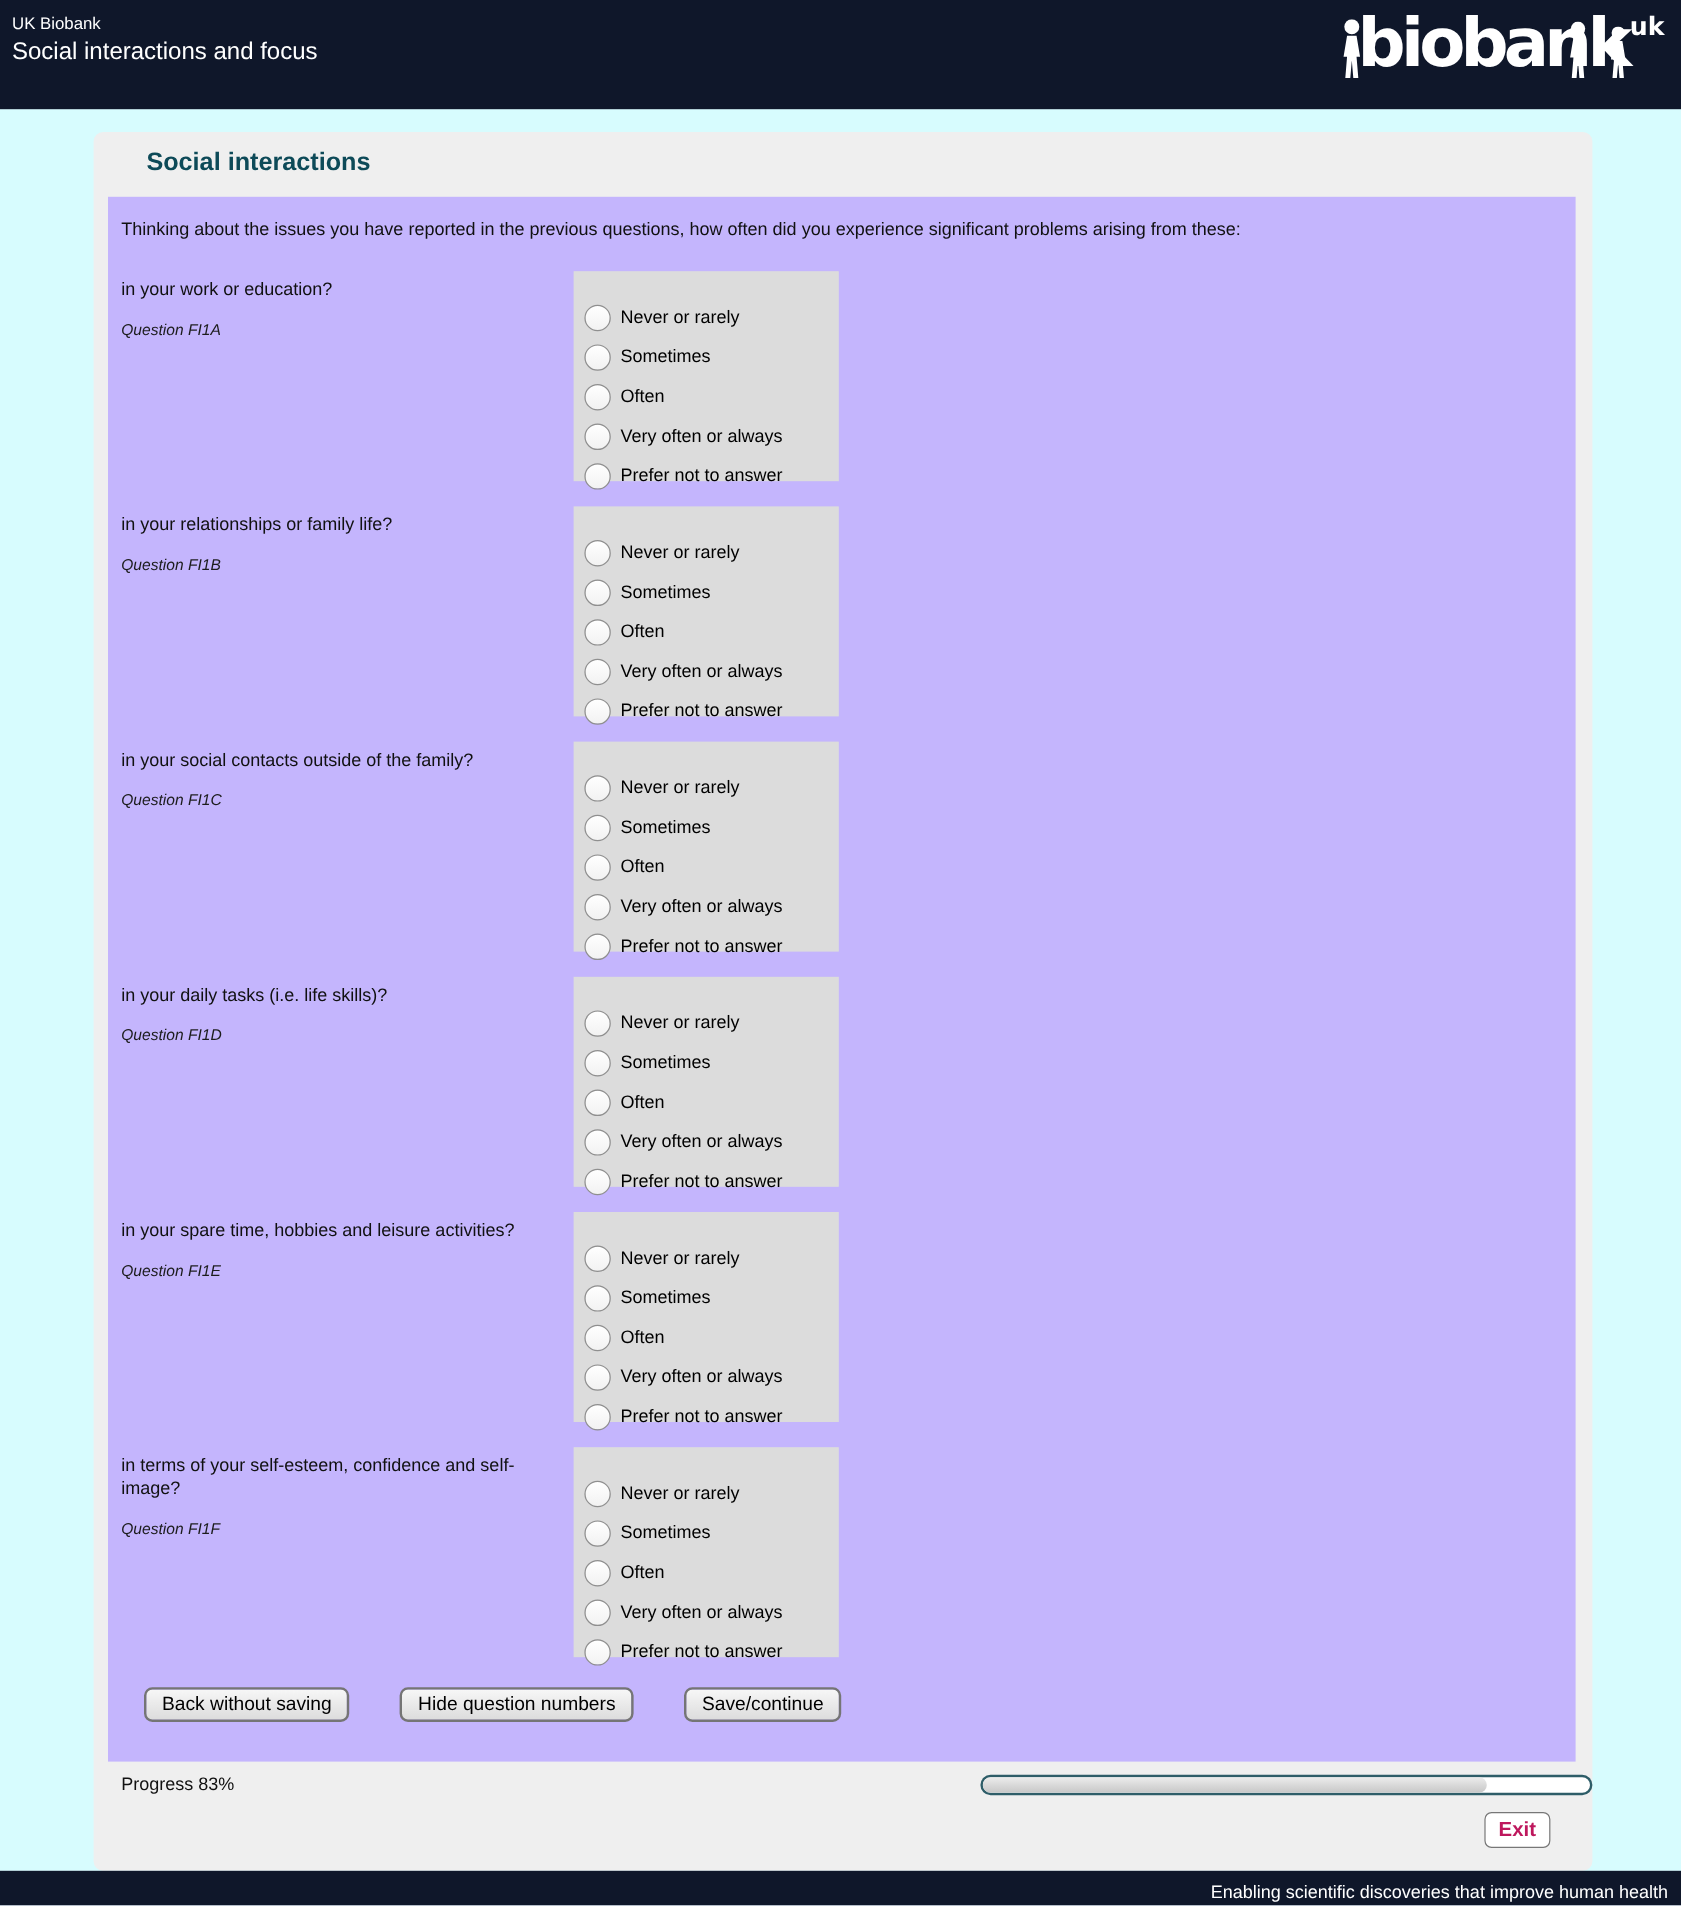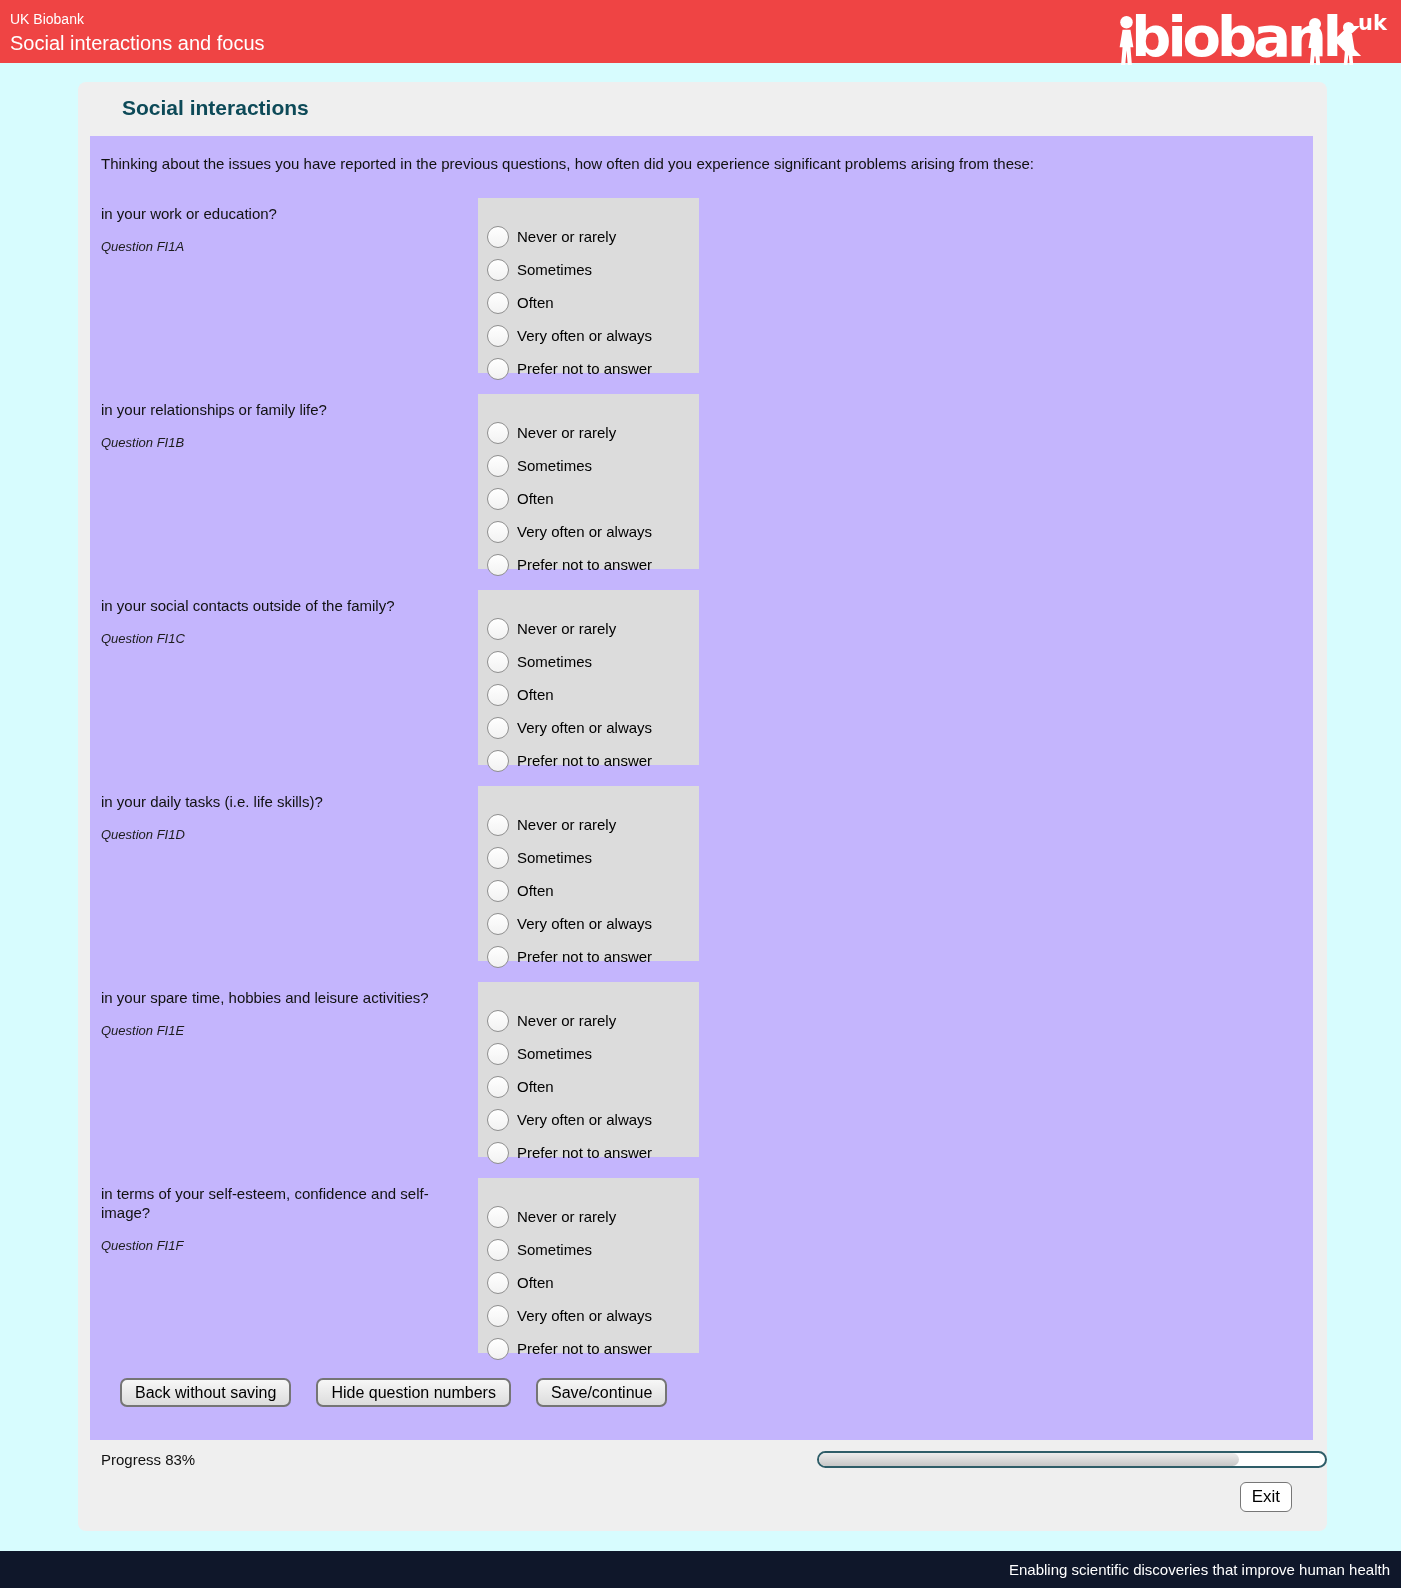--- a/index.html
+++ b/index.html
@@ -1,21 +1,21 @@
 <!DOCTYPE html>
 <html><head>
 <meta charset="utf-8">
 <style>
   * { margin:0; padding:0; box-sizing:border-box; }
   html,body { background:#ffffff; }
   body { font-family:"Liberation Sans", sans-serif; }
   .page { width:1401px; height:1588px; display:flex; flex-direction:column; background:#d7fcfe; overflow:hidden; }
 
   
-  .header { height:63px; background:#ef4444; position:relative; flex:0 0 auto; color:#fff; }
+  .header { height:91px; background:#0f172a; position:relative; flex:0 0 auto; color:#fff; }
   .hdr-left { padding:11px 0 0 10px; }
   .hdr-app { font-size:14px; line-height:17px; }
   .hdr-page { font-size:20px; line-height:26px; margin-top:2px; }
   .logo { position:absolute; right:14px; top:0px; height:74px; color:#fff; }
   .logo-word { font-family:"DejaVu Sans", sans-serif; font-weight:bold; font-size:56px; letter-spacing:-4px; line-height:74px; position:relative; z-index:2; }
   .logo-uk { font-size:21px; letter-spacing:0; position:relative; top:-26px; margin-left:2px; font-weight:bold; }
   .logo-person { position:absolute; bottom:8px; z-index:1; }
   .logo-person svg { display:block; fill:#ffffff; }
   .lp1 { left:-15px; }
   .lp2 { left:208px; }
@@ -32,32 +32,32 @@
   .qrow { display:flex; margin-bottom:21px; }
   .qleft { width:377px; flex:0 0 auto; padding-top:6px; }
   .qlabel { font-size:15px; line-height:19px; color:#111; max-width:345px; }
   .qcode { font-size:13px; font-style:italic; color:#1c1c1c; margin-top:16px; }
   .opts { width:221px; height:175px; background:#dcdcdc; padding-top:22px; }
   .opt { height:33px; display:flex; align-items:center; padding-left:9px; cursor:pointer; }
   .radio { width:22px; height:22px; flex:0 0 auto; border:1px solid #8f8f8f; border-radius:50%;
            background:linear-gradient(#ffffff,#f2f2f2); margin-right:8px; }
   .olabel { font-size:15px; color:#000; }
 
-  .buttons-row { display:flex; gap:25px; margin:25px 0 0 19px; }
+  .buttons-row { display:flex; gap:42px; margin:25px 0 0 19px; }
   .btn { font-family:"Liberation Sans", sans-serif; font-size:16px; color:#000; height:29px; padding:2px 13px;
          border:2px solid #757575; border-radius:7px; background:linear-gradient(#f7f7f7,#dcdcdc); cursor:pointer; }
 
   .progress-row { display:flex; align-items:center; padding:6px 0 0 23px; height:32px;justify-content:space-between; }
   .progress-label { font-size:15px; color:#111; width:111px; flex:0 0 auto; }
   .progress-track { width:510px; height:17px; border:2px solid #2e5d68; border-radius:10px; background:#ffffff; overflow:hidden; }
   .progress-fill { height:100%; background:linear-gradient(#ececec,#c7c7c7); border-radius:0 8px 8px 0; }
 
   .exit-row { text-align:right; padding:10px 35px 19px 0; }
-  .btn-exit { font-family:"Liberation Sans", sans-serif; font-size:17px; color:#000000; height:30px; padding:2px 11px;
-              border:1.5px solid #777; border-radius:6px; background:#ffffff; cursor:pointer; }
+  .btn-exit { font-family:"Liberation Sans", sans-serif; font-size:17px; color:#be185d; height:30px; padding:2px 11px;
+              border:1.5px solid #777; border-radius:6px; background:#ffffff; cursor:pointer;font-weight:bold; }
 
   
   .footer { height:37px; background:#0f172a; flex:0 0 auto; display:flex; align-items:center; justify-content:flex-end; }
   .footer-text { color:#ffffff; font-size:15px; padding-right:11px; }
 </style>
 </head>
 <body>
 
 <div class="page">
 

